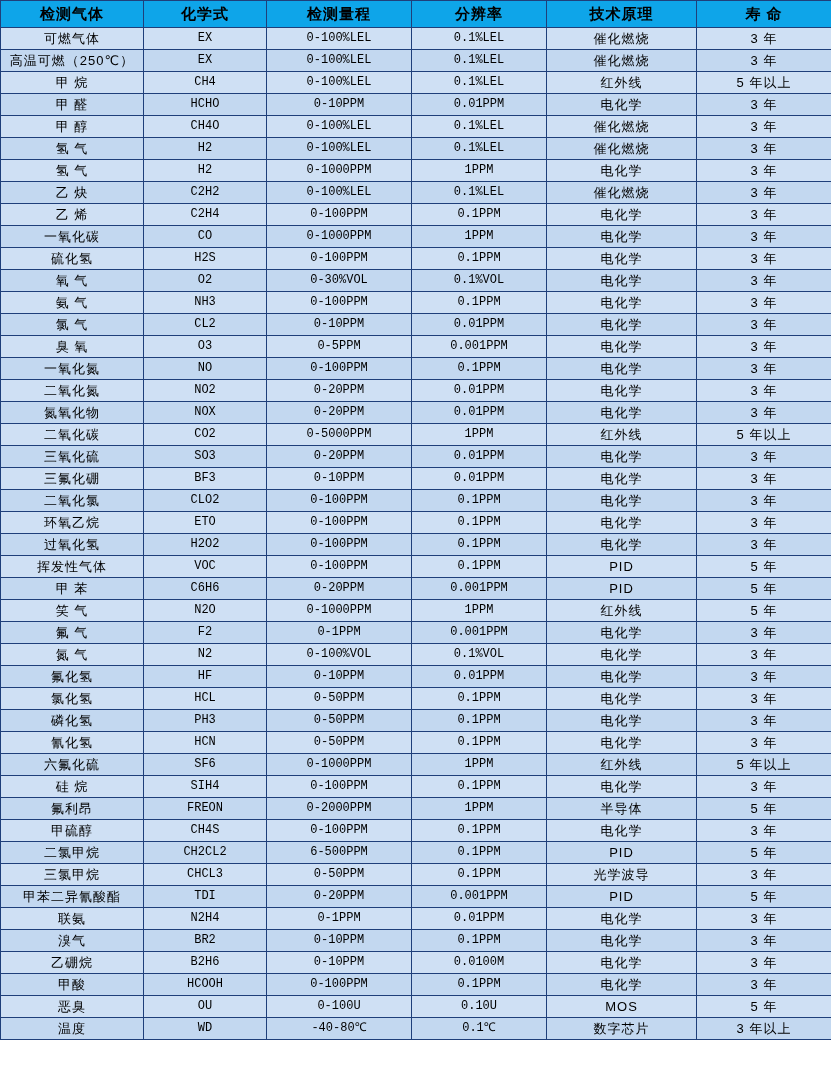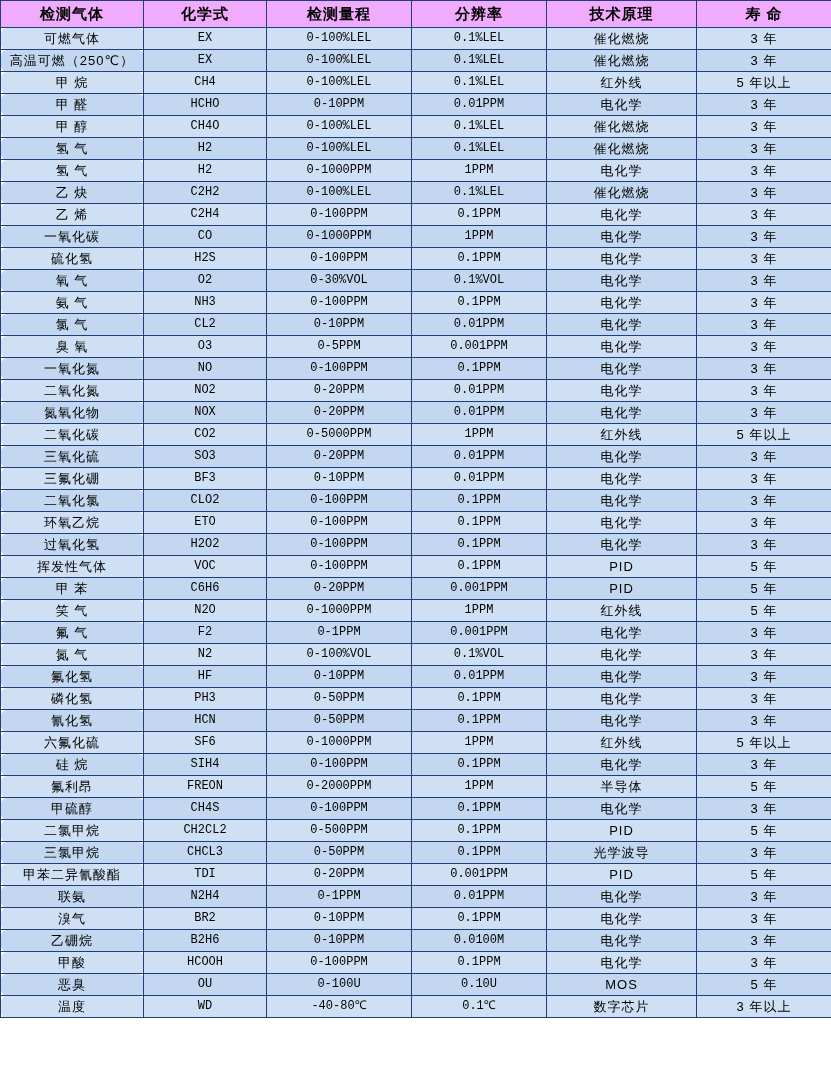--- a/index.html
+++ b/index.html
@@ -21,37 +21,36 @@
     text-align: center;
     vertical-align: middle;
     color: #000000;
     padding: 0;
     height: 21px;
     line-height: 21px;
     overflow: hidden;
     white-space: nowrap;
   }
   #gas-table thead th {
-    background: #f0abfc;
+    background: #0ea5e9;
     font-size: 15px;
     font-weight: bold;
     letter-spacing: 1px;
     height: 26px;
     line-height: 26px;
   }
   #gas-table tbody td {
     background: #cfe0f4;
     font-size: 13px;
   }
   #gas-table tbody tr:nth-child(even) td {
     background: #c3d8f0;
   }
   #gas-table tbody td.col-name {
     letter-spacing: 1px;
-    border-radius: 6px;
   }
   #gas-table tbody td.col-formula,
   #gas-table tbody td.col-range,
   #gas-table tbody td.col-res {
     font-family: "Liberation Mono", "DejaVu Sans Mono", monospace;
     font-size: 12px;
   }
   #gas-table tbody td.col-principle,
   #gas-table tbody td.col-life {
     letter-spacing: 1px;
@@ -320,20 +319,28 @@
       </tr>
       <tr>
         <td class="col-name">氟化氢</td>
         <td class="col-formula">HF</td>
         <td class="col-range">0-10PPM</td>
         <td class="col-res">0.01PPM</td>
         <td class="col-principle">电化学</td>
         <td class="col-life">3 年</td>
       </tr>
       <tr>
+        <td class="col-name">氯化氢</td>
+        <td class="col-formula">HCL</td>
+        <td class="col-range">0-50PPM</td>
+        <td class="col-res">0.1PPM</td>
+        <td class="col-principle">电化学</td>
+        <td class="col-life">3 年</td>
+      </tr>
+      <tr>
         <td class="col-name">磷化氢</td>
         <td class="col-formula">PH3</td>
         <td class="col-range">0-50PPM</td>
         <td class="col-res">0.1PPM</td>
         <td class="col-principle">电化学</td>
         <td class="col-life">3 年</td>
       </tr>
       <tr>
         <td class="col-name">氰化氢</td>
         <td class="col-formula">HCN</td>
@@ -370,21 +377,21 @@
         <td class="col-name">甲硫醇</td>
         <td class="col-formula">CH4S</td>
         <td class="col-range">0-100PPM</td>
         <td class="col-res">0.1PPM</td>
         <td class="col-principle">电化学</td>
         <td class="col-life">3 年</td>
       </tr>
       <tr>
         <td class="col-name">二氯甲烷</td>
         <td class="col-formula">CH2CL2</td>
-        <td class="col-range">0-500PPM</td>
+        <td class="col-range">6-500PPM</td>
         <td class="col-res">0.1PPM</td>
         <td class="col-principle">PID</td>
         <td class="col-life">5 年</td>
       </tr>
       <tr>
         <td class="col-name">三氯甲烷</td>
         <td class="col-formula">CHCL3</td>
         <td class="col-range">0-50PPM</td>
         <td class="col-res">0.1PPM</td>
         <td class="col-principle">光学波导</td>

